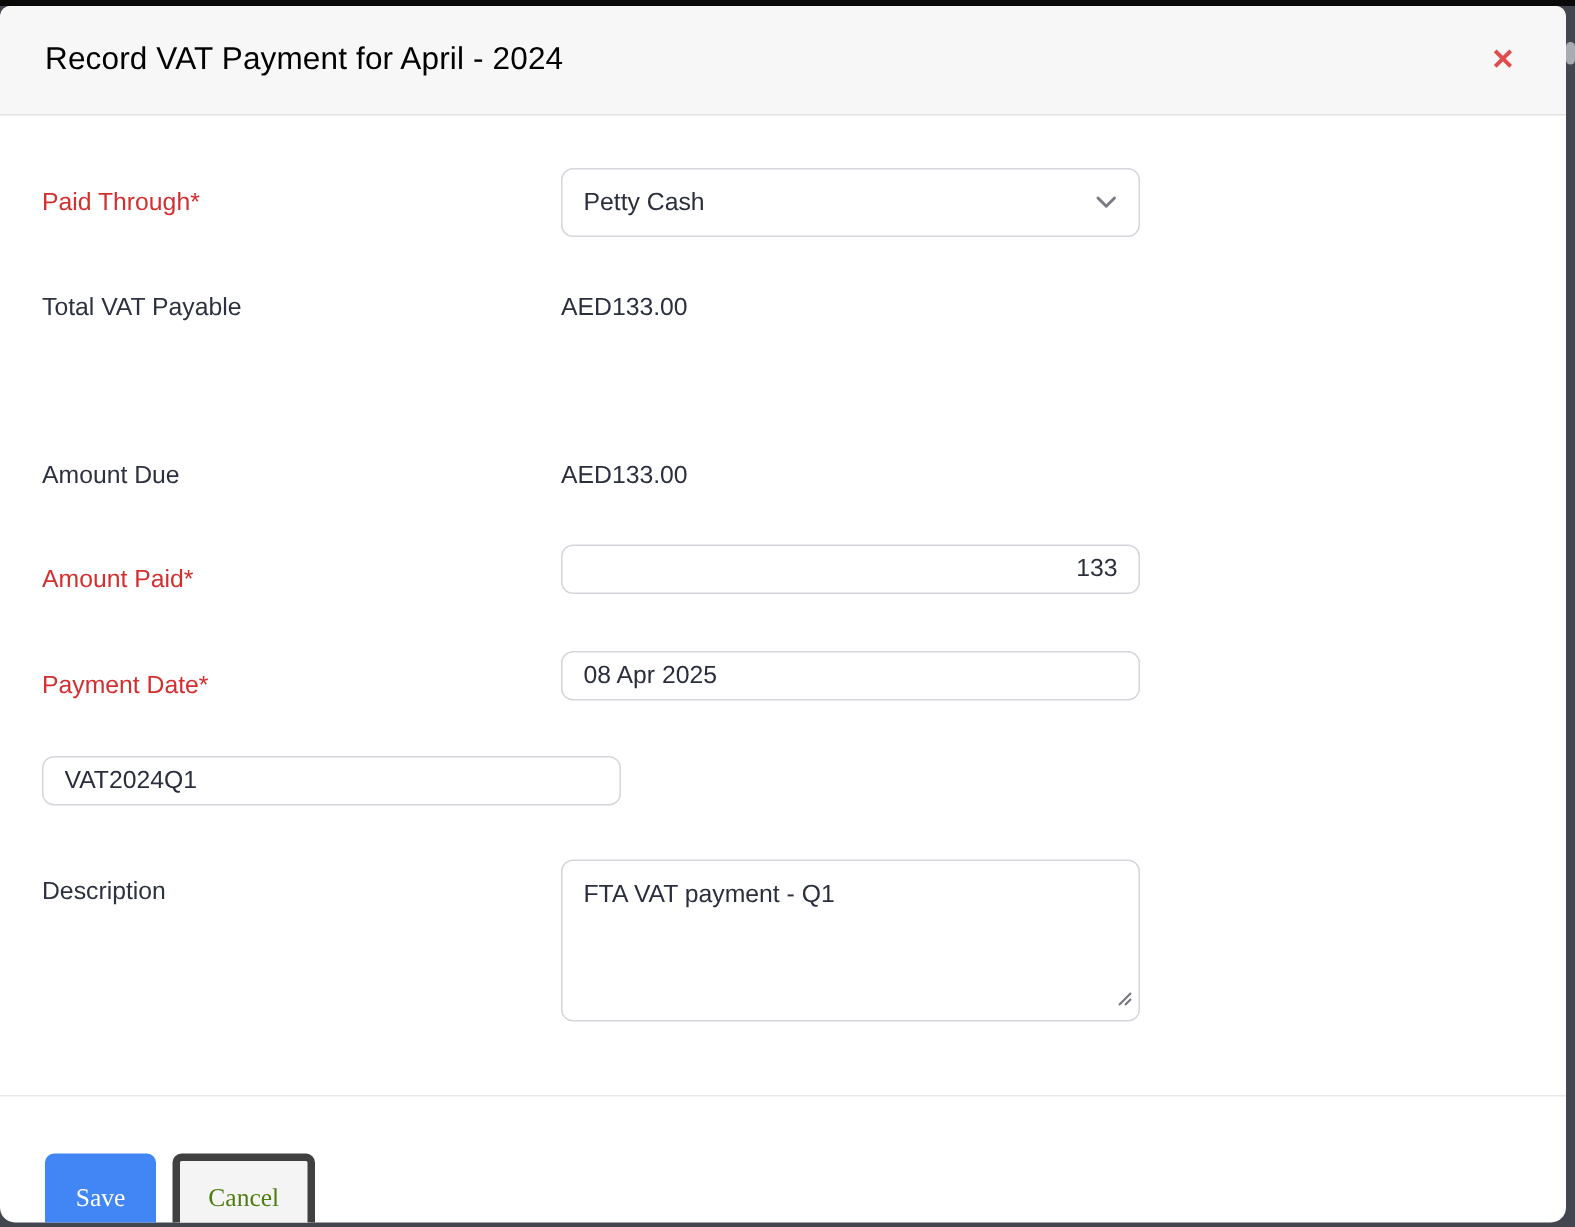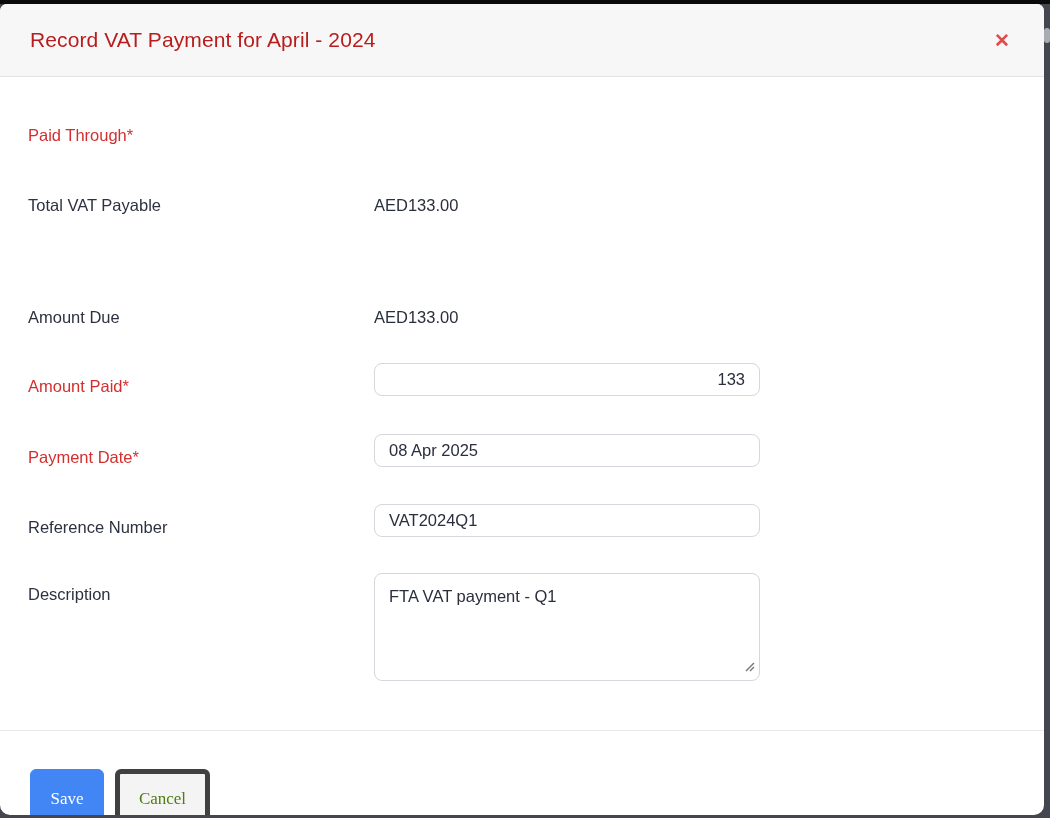--- a/index.html
+++ b/index.html
@@ -21,21 +21,21 @@
     position: absolute; left: 0; top: 4px; width: 1044px; height: 811px;
     background: #ffffff; border-radius: 7px 7px 10px 10px;
     display: flex; flex-direction: column; overflow: hidden;
   }
   .modal-header {
     height: 73px; flex: 0 0 73px;
     background: #f7f7f8; border-bottom: 1px solid #e3e3e6;
     display: flex; align-items: center; padding: 0 30px;
   }
   .modal-title {
-    font-size: 21px; color: #b91c1c; letter-spacing: 0.1px;
+    font-size: 21px; color: #000000; letter-spacing: 0.1px;
   }
   .close-btn {
     margin-left: auto; cursor: pointer; border: none; background: none;
     font-size: 19px; font-weight: 700; color: #e14b4b; line-height: 1;
     padding: 4px;
   }
   .modal-body { flex: 1 1 auto; }
   .row { display: flex; padding-left: 28px; }
   .row .label-cell {
     width: 346px; flex: 0 0 346px; font-size: 16.5px; color: #2e3140;
@@ -114,20 +114,30 @@
 
   <div class="modal-header">
     <div class="modal-title">Record VAT Payment for April - 2024</div>
     <button class="close-btn">✕</button>
   </div>
 
   <div class="modal-body">
 
     <div class="row required row-paid-through">
       <div class="label-cell">Paid Through*</div>
+      <div class="field-cell">
+        <div class="select-box">
+          <span>Petty Cash</span>
+          <span class="chevron">
+            <svg width="15" height="10" viewBox="0 0 15 10">
+                <path d="M2 2 L7.5 7.5 L13 2" fill="none" stroke="#7b7b85" stroke-width="2" stroke-linecap="round" stroke-linejoin="round"></path>
+              </svg>
+          </span>
+        </div>
+      </div>
     </div>
 
     <div class="row static row-total-vat">
       <div class="label-cell">Total VAT Payable</div>
       <div class="value-cell">AED133.00</div>
     </div>
 
     <div class="row static row-amount-due">
       <div class="label-cell">Amount Due</div>
       <div class="value-cell">AED133.00</div>
@@ -141,21 +151,20 @@
     </div>
 
     <div class="row required row-payment-date">
       <div class="label-cell">Payment Date*</div>
       <div class="field-cell">
         <input type="text" class="text-input" value="08 Apr 2025" style="">
       </div>
     </div>
 
     <div class="row row-reference">
-      <div class="label-cell">Reference Number</div>
       <div class="field-cell">
         <input type="text" class="text-input" value="VAT2024Q1" style="">
       </div>
     </div>
 
     <div class="row row-description">
       <div class="label-cell">Description</div>
       <div class="field-cell">
         <textarea class="textarea-input" style="">FTA VAT payment - Q1</textarea>
         <span class="resize-handle">

